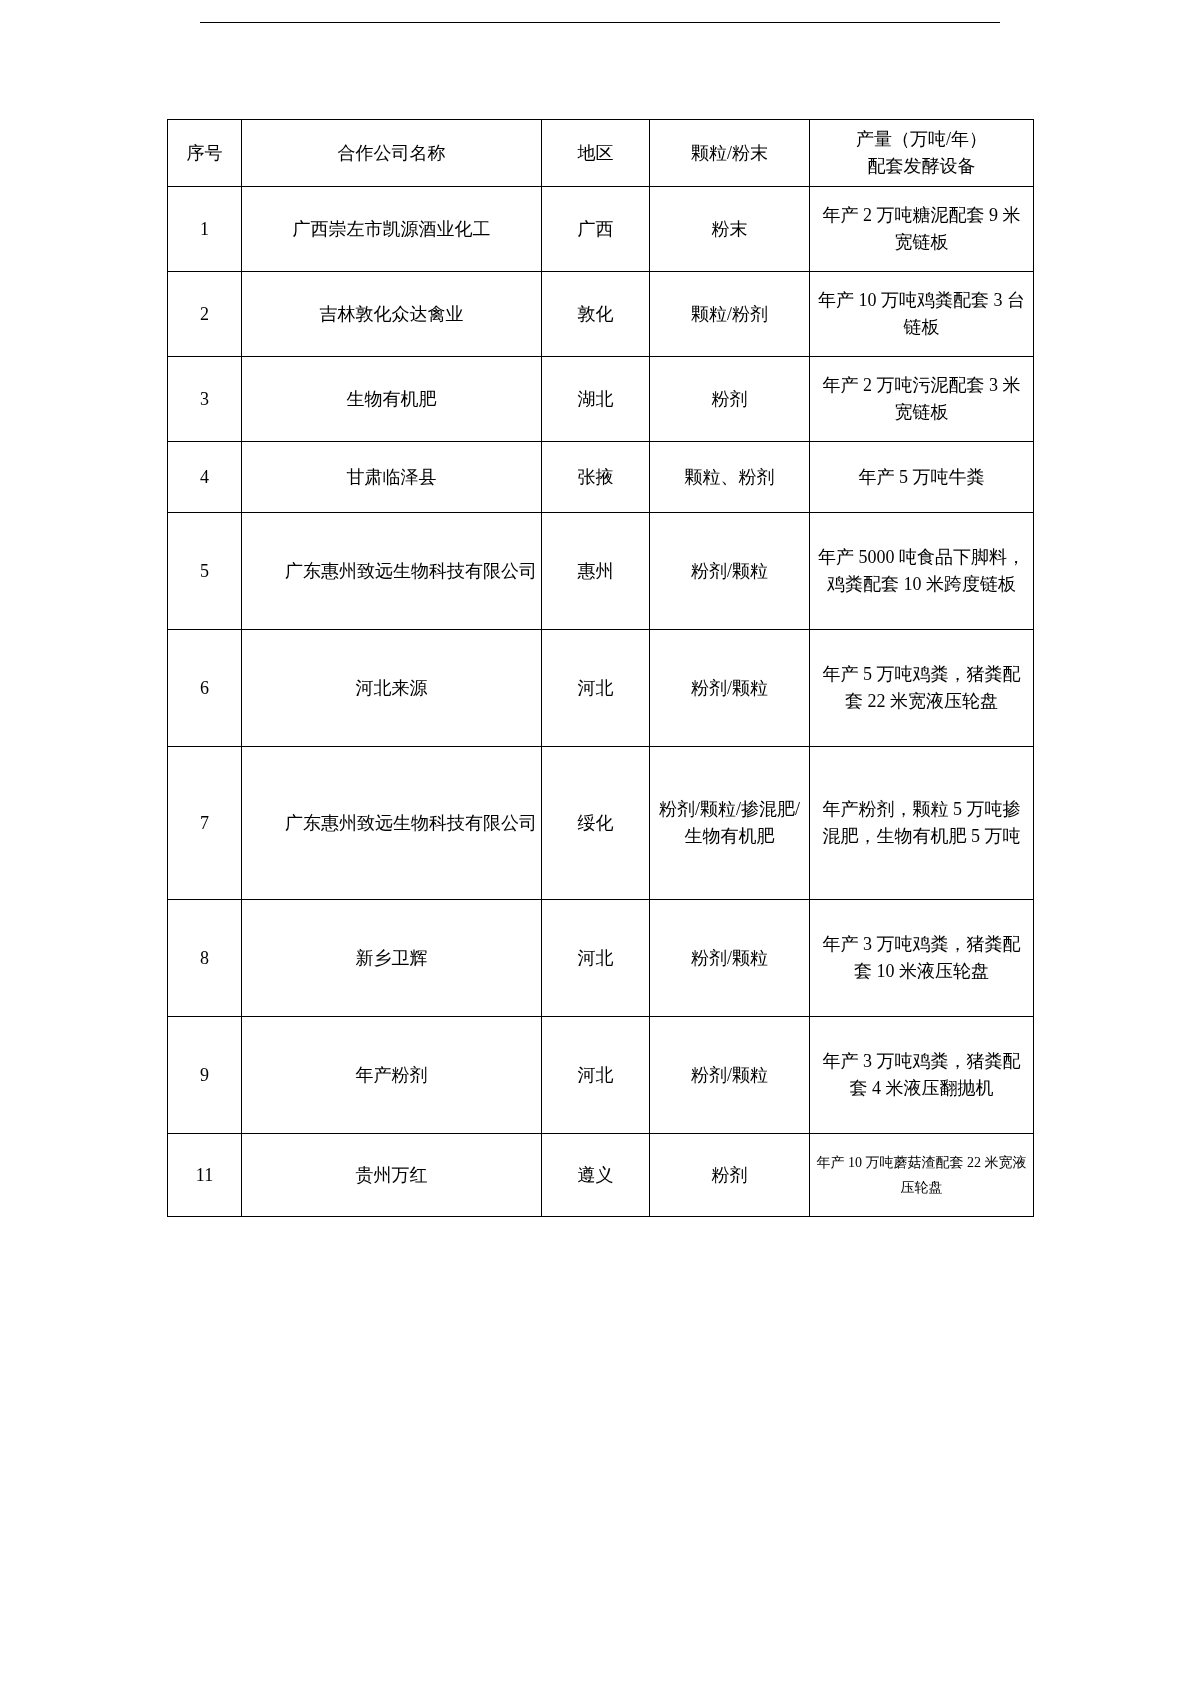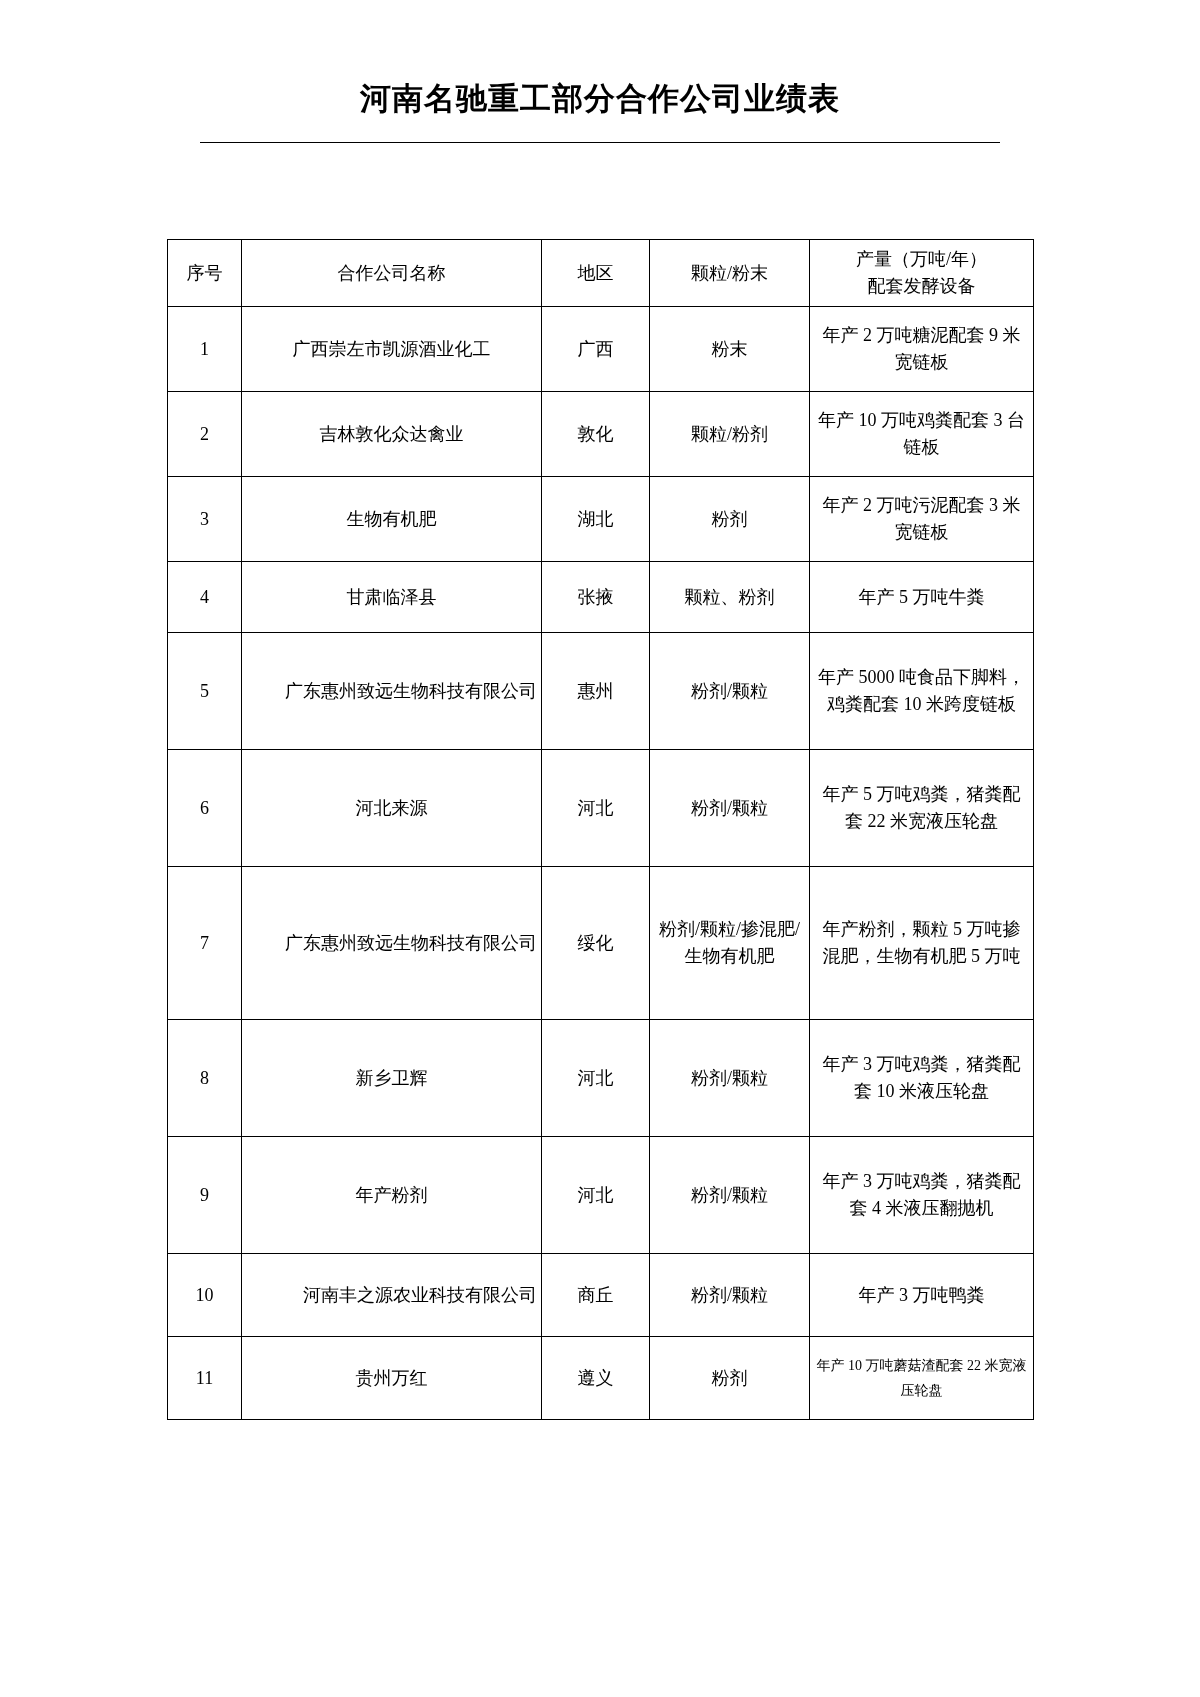--- a/index.html
+++ b/index.html
@@ -103,21 +103,20 @@
   tr.r8 td { height: 104px; }
   tr.r9 td { height: 104px; }
   tr.r10 td { height: 70px; }
   tr.r11 td { height: 70px; }
 </style>
 </head>
 <body>
 
 <div class="page">
 
-  <h1 class="doc-title">河南名驰重工部分合作公司业绩表</h1>
   <div class="title-rule"></div>
 
   <div class="table-wrap">
     <table class="perf">
       <colgroup>
         <col class="c-idx">
         <col class="c-name">
         <col class="c-region">
         <col class="c-form">
         <col class="c-out">
@@ -191,27 +190,20 @@
           <td class="form">粉剂/颗粒</td>
           <td class="output">年产 3 万吨鸡粪，猪粪配套 10 米液压轮盘</td>
         </tr>
         <tr class="r9">
           <td class="idx">9</td>
           <td class="name">年产粉剂</td>
           <td class="region">河北</td>
           <td class="form">粉剂/颗粒</td>
           <td class="output">年产 3 万吨鸡粪，猪粪配套 4 米液压翻抛机</td>
         </tr>
-        <tr class="r10">
-          <td class="idx">10</td>
-          <td class="name left">河南丰之源农业科技有限公司</td>
-          <td class="region">商丘</td>
-          <td class="form">粉剂/颗粒</td>
-          <td class="output">年产 3 万吨鸭粪</td>
-        </tr>
         <tr class="r11">
           <td class="idx">11</td>
           <td class="name">贵州万红</td>
           <td class="region">遵义</td>
           <td class="form">粉剂</td>
           <td class="output small">年产 10 万吨蘑菇渣配套 22 米宽液压轮盘</td>
         </tr>
       </tbody>
     </table>
   </div>

